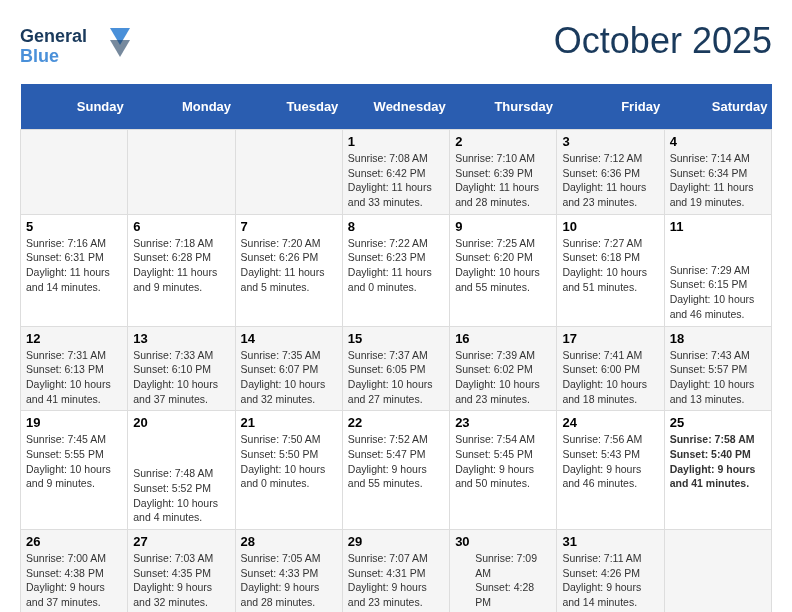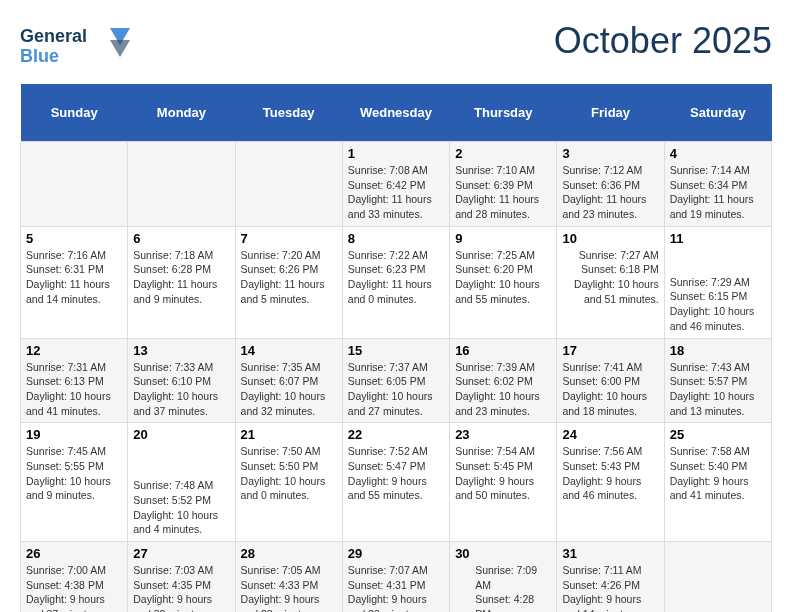--- a/index.html
+++ b/index.html
@@ -33,22 +33,22 @@
       color: #333;
     }
     .calendar {
       width: 100%;
       border-collapse: collapse;
       font-size: 11px;
     }
     .calendar th {
       background-color: #2a5db0;
       color: white;
-      padding: 21px 4px;
-      text-align: center;
+      padding: 15px 4px;
+      text-align: right;
       font-size: 13px;
       font-weight: bold;
     }
     .calendar td {
       border: 1px solid #ddd;
       padding: 4px 5px;
       vertical-align: top;
       width: calc(100% / 7);
       min-height: 80px;
       height: 80px;
@@ -175,21 +175,21 @@
         </td>
         <td>
           <span class="day-number">9</span>
           <div class="day-info" style="white-space: pre-line;">Sunrise: 7:25 AM
 Sunset: 6:20 PM
 Daylight: 10 hours
 and 55 minutes.</div>
         </td>
         <td>
           <span class="day-number">10</span>
-          <div class="day-info" style="white-space: pre-line; text-align: right;">Sunrise: 7:27 AM
+          <div class="day-info" style="white-space: pre-line;">Sunrise: 7:27 AM
 Sunset: 6:18 PM
 Daylight: 10 hours
 and 51 minutes.</div>
         </td>
         <td>
           <span class="day-number">11</span>
           <div class="day-info" style="white-space: pre-line; margin-top: 29px;">Sunrise: 7:29 AM
 Sunset: 6:15 PM
 Daylight: 10 hours
 and 46 minutes.</div>
@@ -284,21 +284,21 @@
         </td>
         <td>
           <span class="day-number">24</span>
           <div class="day-info" style="white-space: pre-line;">Sunrise: 7:56 AM
 Sunset: 5:43 PM
 Daylight: 9 hours
 and 46 minutes.</div>
         </td>
         <td>
           <span class="day-number">25</span>
-          <div class="day-info" style="white-space: pre-line;">Sunrise: 7:58 AM
+          <div class="day-info" style="white-space: pre-line; font-weight: bold;">Sunrise: 7:58 AM
 Sunset: 5:40 PM
 Daylight: 9 hours
 and 41 minutes.</div>
         </td>
       </tr>
       <tr>
         <td>
           <span class="day-number">26</span>
           <div class="day-info" style="white-space: pre-line;">Sunrise: 7:00 AM
 Sunset: 4:38 PM

